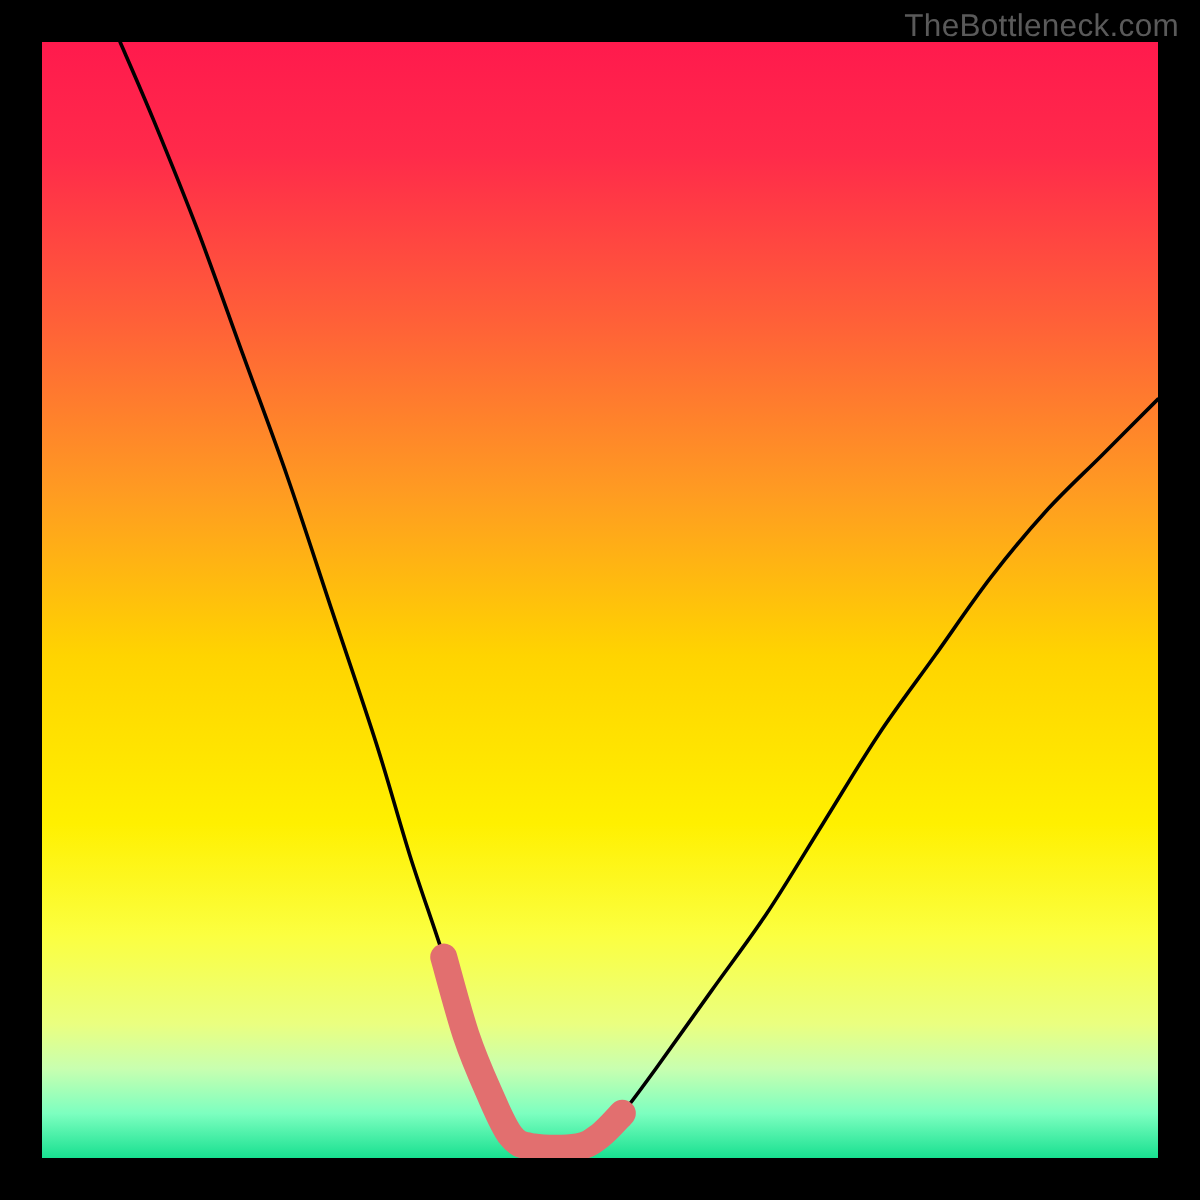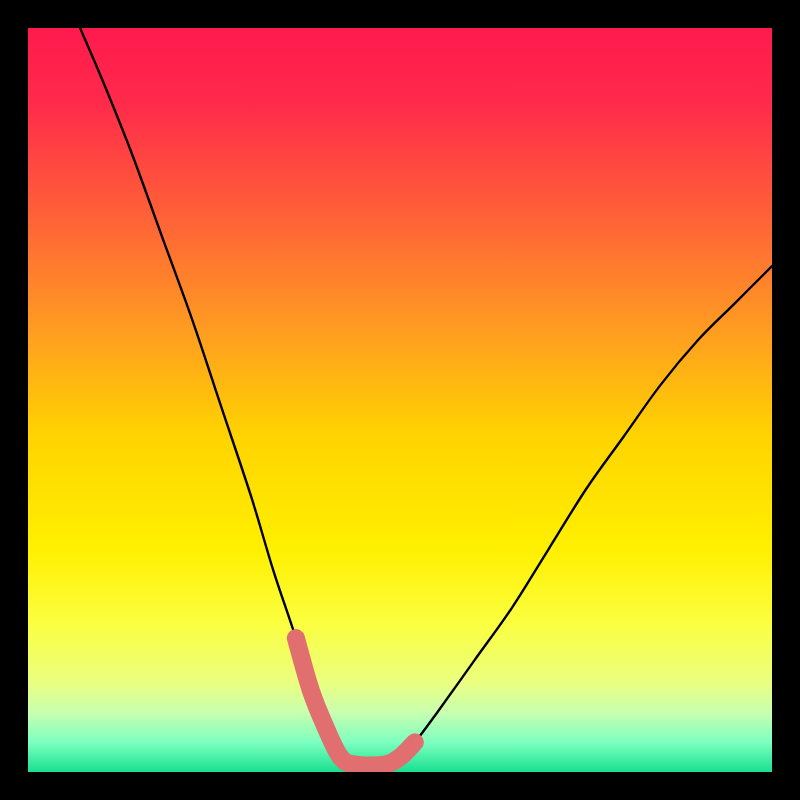--- a/index.html
+++ b/index.html
@@ -37,20 +37,21 @@
     letter-spacing: 0.2px;
   }
   svg {
     display: block;
   }
 </style>
 </head>
 <body>
 
 <div class="frame">
+  <div class="watermark">TheBottleneck.com</div>
 
   <div class="plot-area">
     <svg id="plot-svg" width="744" height="744" viewBox="0 0 744 744" preserveAspectRatio="none">
       <defs>
         <linearGradient id="bg-grad" x1="0" y1="0" x2="0" y2="1">
             <stop offset="0.0%" stop-color="#ff1a4d"></stop>
             <stop offset="10.0%" stop-color="#ff2a4a"></stop>
             <stop offset="25.0%" stop-color="#ff6038"></stop>
             <stop offset="40.0%" stop-color="#ff9a22"></stop>
             <stop offset="55.0%" stop-color="#ffd400"></stop>

